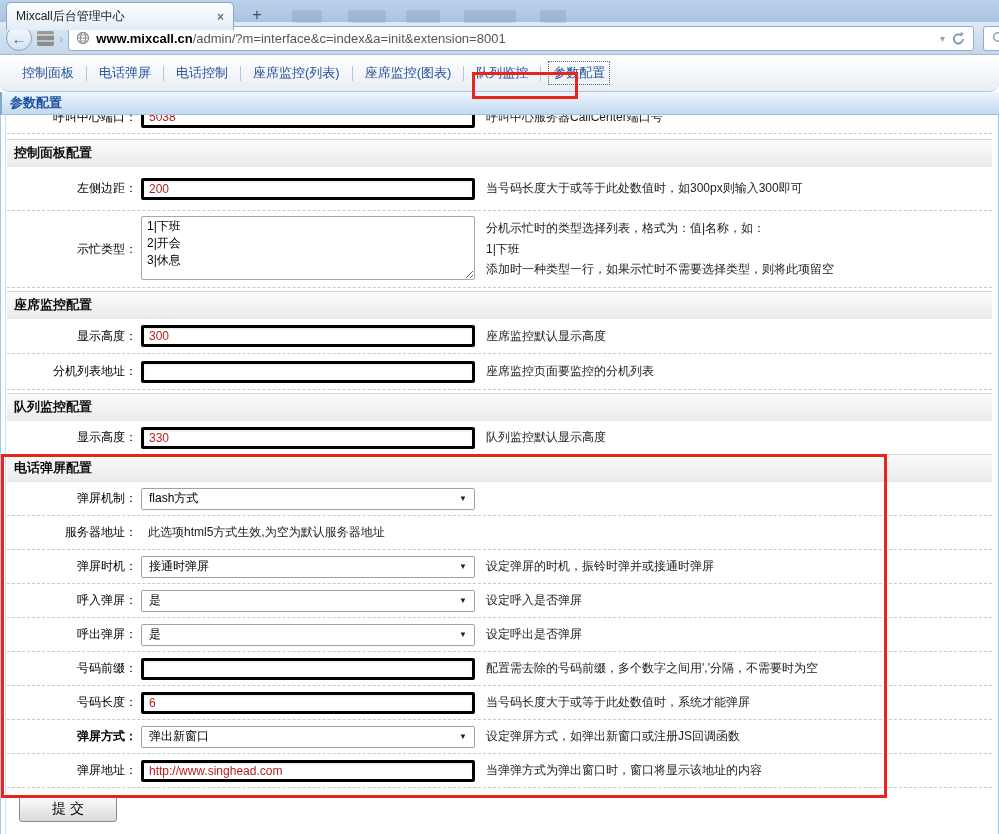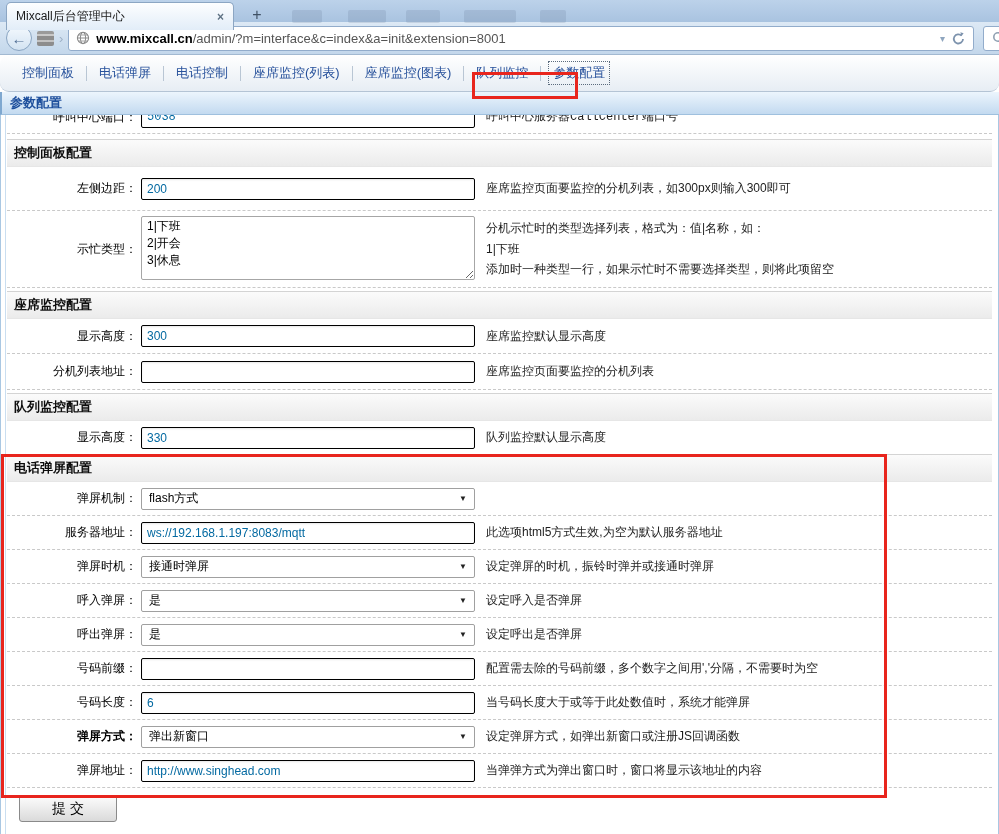--- a/index.html
+++ b/index.html
@@ -52,33 +52,33 @@
   .nav-sep { width: 1px; height: 15px; background: #b9c6d4; }
   .page-title-bar {
     height: 23px; background: linear-gradient(#ecf5fd,#c3daf0); border-bottom: 1px solid #9fc0de;
     border-left: 2px solid #7fa8d0;
     color: #1c4e9c; font-weight: bold; font-size: 13px; display: flex; align-items: center; padding-left: 8px;
   }
   
   .content { position: relative; border-left: 1px solid #a9c7e2; border-right: 1px solid #a9c7e2; padding: 0 6px; }
   .content::before { content:""; position: absolute; left: 4px; top: 0; bottom: 0; width: 1px; background: #cadef0; }
   .clip-row { height: 19px; overflow: hidden; border-bottom: 1px dashed #c9c9c9; }
-  .clip-inner { margin-top: -15px; font-family: Liberation Mono, monospace; }
+  .clip-inner { margin-top: -15px; }
   .form-row { display: flex; align-items: center; min-height: 34px; border-bottom: 1px dashed #c9c9c9; }
   .form-row.h44 { min-height: 44px; }
   .form-row.h77 { min-height: 77px; }
   .form-row.h36 { min-height: 36px; }
   .form-row.h35 { min-height: 35px; }
   .form-row.h33 { min-height: 33px; border-bottom: none; }
   .row-label { width: 130px; flex: none; text-align: right; font-size: 12px; color: #000; }
   .row-label.bold { font-weight: bold; }
   .row-control { margin-left: 4px; width: 334px; flex: none; }
   .txt-input {
-    width: 100%; height: 22px; border: 1px solid #000000; border-radius: 2px; padding: 0 5px;
-    font-size: 12px; font-family: inherit; box-shadow: inset 0 1px 2px rgba(0,0,0,0.10); color:#0369a1;
+    width: 100%; height: 22px; border: 3px solid #000000; border-radius: 2px; padding: 0 5px;
+    font-size: 12px; font-family: inherit; box-shadow: inset 0 1px 2px rgba(0,0,0,0.10); color:#b91c1c;
   }
   .txt-area {
     width: 100%; height: 64px; border: 1px solid #a6a6a6; border-radius: 2px; padding: 1px 5px;
     font-size: 12px; font-family: inherit; line-height: 1.45; resize: both; color:#000;
   }
   .select-box {
     height: 22px; border: 1px solid #a0a0a0; border-radius: 2px; background: #fff;
     display: flex; align-items: center; justify-content: space-between; padding: 0 7px; font-size: 12px;
   }
   .select-arrow { font-size: 8px; color: #222; }
@@ -174,21 +174,21 @@
       </div>
     </div>
   </div>
 
   <div class="section-header first">控制面板配置</div>
   <div class="form-row h44">
     <div class="row-label">左侧边距：</div>
     <div class="row-control">
       <input class="txt-input" type="text" value="200" style="">
     </div>
-    <div class="row-hint">座席监控页面要监控的分机列表，如300px则输入300即可</div>
+    <div class="row-hint">当号码长度大于或等于此处数值时，如300px则输入300即可</div>
   </div>
   <div class="form-row h77">
     <div class="row-label">示忙类型：</div>
     <div class="row-control">
       <textarea class="txt-area" style="">1|下班
 2|开会
 3|休息</textarea>
     </div>
     <div class="row-hint">分机示忙时的类型选择列表，格式为：值|名称，如：
 1|下班
@@ -227,23 +227,20 @@
     <div class="row-control">
       <div class="select-box">
         <span>flash方式</span>
         <span class="select-arrow">▼</span>
       </div>
     </div>
   </div>
 
   <div class="form-row">
     <div class="row-label">服务器地址：</div>
-    <div class="row-control">
-      <input class="txt-input" type="text" value="ws://192.168.1.197:8083/mqtt" style="">
-    </div>
     <div class="row-hint">此选项html5方式生效,为空为默认服务器地址</div>
   </div>
 
   <div class="form-row">
     <div class="row-label">弹屏时机：</div>
     <div class="row-control">
       <div class="select-box">
         <span>接通时弹屏</span>
         <span class="select-arrow">▼</span>
       </div>

